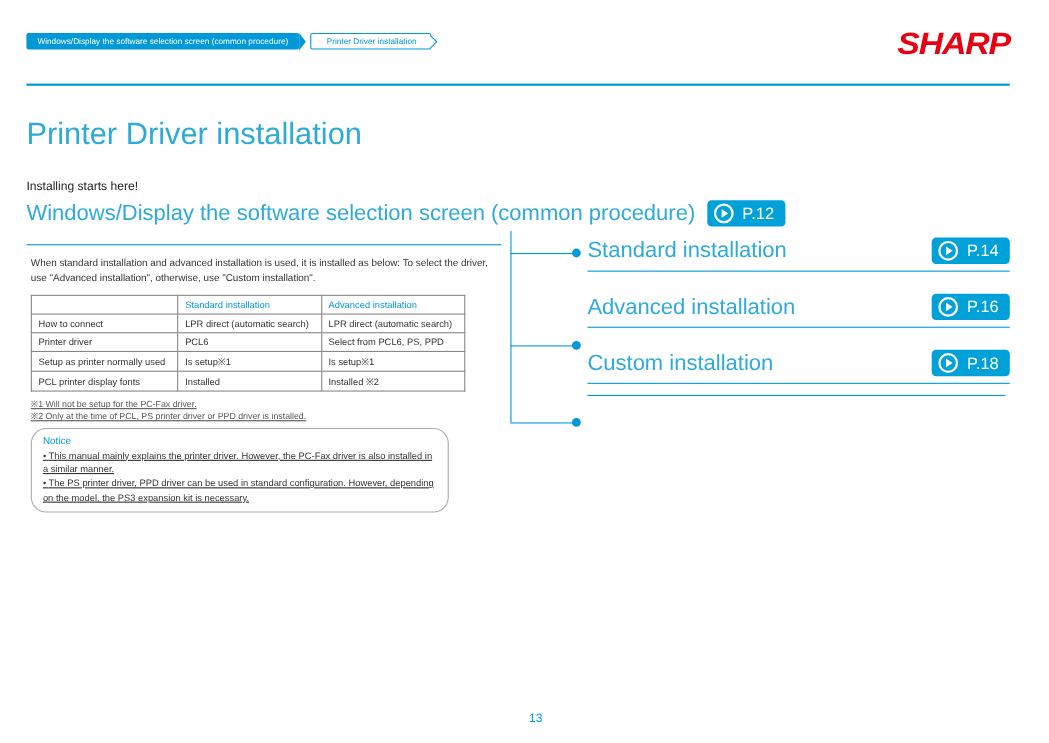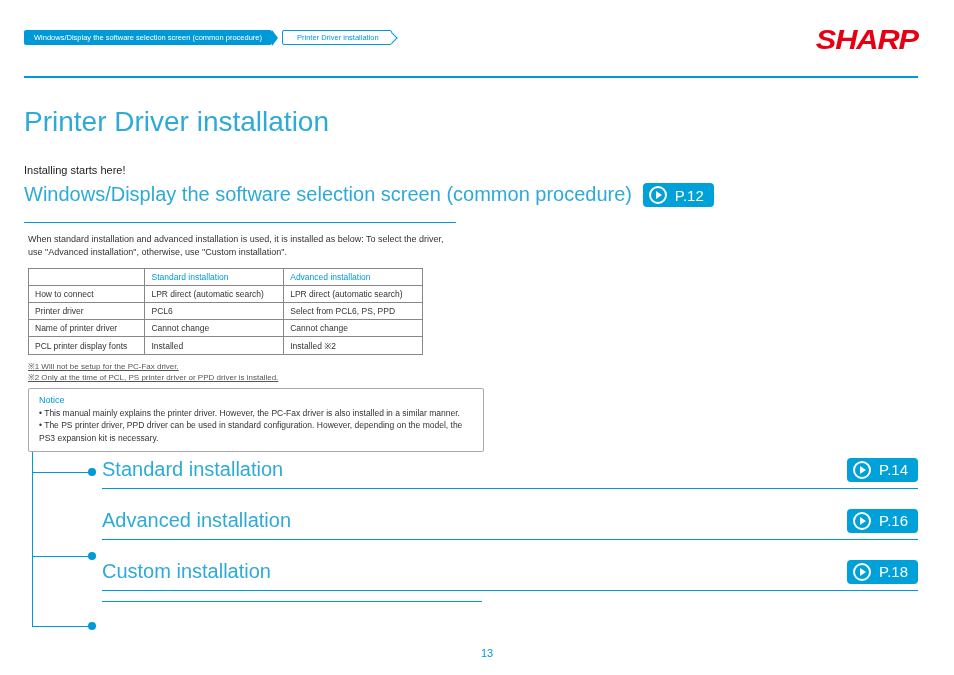--- a/index.html
+++ b/index.html
@@ -108,48 +108,47 @@
     width:18px;height:18px;border:2px solid #fff;border-radius:50%;
     display:flex;align-items:center;justify-content:center;
   }
   .pagebtn .tri{
     width:0;height:0;border-top:4px solid transparent;border-bottom:4px solid transparent;border-left:6px solid #fff;margin-left:2px;
   }
   .columns {
     display: flex;
     margin-top: 8px;
     position: relative;
-    flex-direction: column;
   }
   .leftcol { width: 432px; }
   .body-hr{ border:none; border-top:1px solid #0099d8; margin-top:6px; margin-bottom:10px;}
   .paratxt { font-size: 9px; line-height:1.4; color:#333; padding-left:4px;}
   table.compare {
     border-collapse: collapse;
     width: 395px;
     margin: 10px 0 0 4px;
     font-size: 8.5px;
   }
   table.compare th, table.compare td {
     border: 1px solid #888;
     padding: 3px 6px;
     text-align: left;
     font-weight: normal;
   }
   table.compare th { color:#0099d8; }
   .footnotes { font-size: 8px; color:#555; margin:6px 0 0 4px; line-height:1.4;text-decoration:underline;}
   .notice {
     border:1px solid #aaa;
-    border-radius:2px;
+    border-radius:14px;
     margin:4px 0 6px 4px;
     padding:6px 10px;
-    width:456px;
+    width:380px;
   }
   .notice-title{ color:#0099d8; font-size:9px; margin-bottom:2px;}
-  .notice-body{ font-size:8.5px; line-height:1.5; color:#333;}
+  .notice-body{ font-size:8.5px; line-height:1.5; color:#333;text-decoration:underline;}
   .notice-body .bullet::before{content:"• "; }
 
   .rightcol {
     flex:1;
     padding-left: 78px;
     position:relative;
   }
   
   .connector {
     position:absolute;
@@ -223,23 +222,23 @@
           <td>How to connect</td>
           <td>LPR direct (automatic search)</td>
           <td>LPR direct (automatic search)</td>
         </tr>
         <tr>
           <td>Printer driver</td>
           <td>PCL6</td>
           <td>Select from PCL6, PS, PPD</td>
         </tr>
         <tr>
-          <td>Name of printer driver</td>
-          <td>Cannot change</td>
-          <td>Cannot change</td>
+          <td>Setup as printer normally used</td>
+          <td>Is setup※1</td>
+          <td>Is setup※1</td>
         </tr>
         <tr>
           <td>PCL printer display fonts</td>
           <td>Installed</td>
           <td>Installed ※2</td>
         </tr>
       </tbody>
         </table>
 
       <div class="footnotes">

